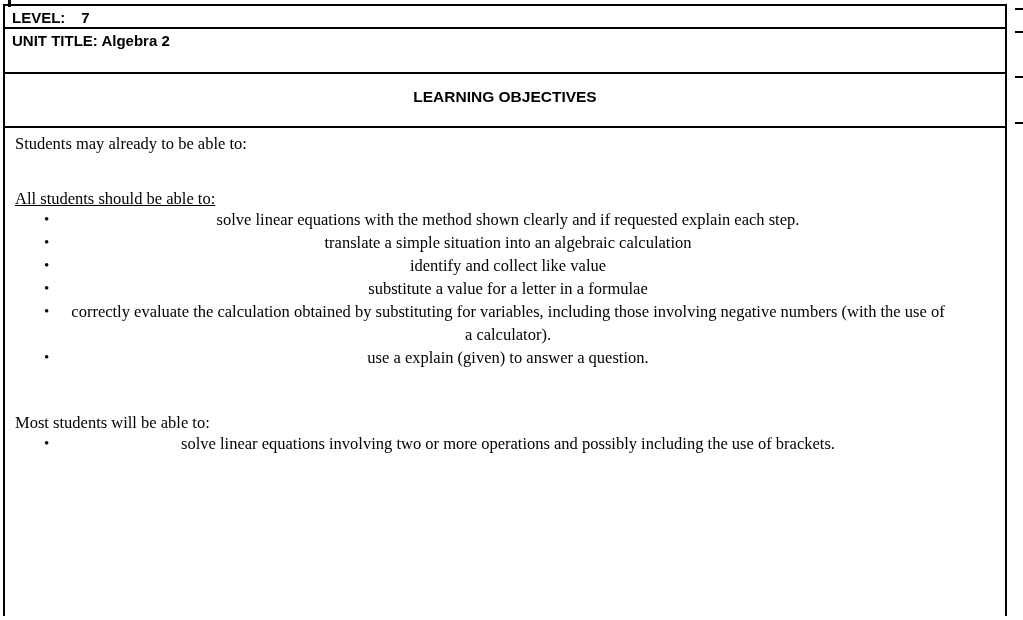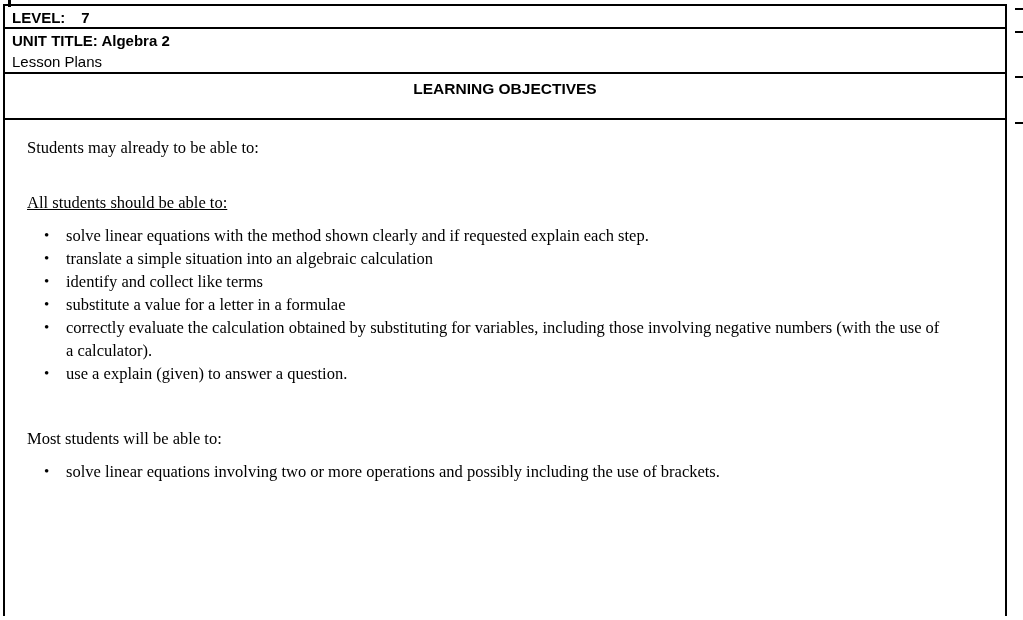--- a/index.html
+++ b/index.html
@@ -18,31 +18,31 @@
     font-size:15px;font-weight:bold;line-height:19px;white-space:nowrap;
   }
   .level-value{margin-left:16px;}
   .row-unit{
     height:45px;border-bottom:2px solid #000;padding:1px 0 0 7px;
     font-size:15px;line-height:21px;
   }
   .bold{font-weight:bold;}
   .row-heading{
     height:46px;border-bottom:2px solid #000;padding-top:6px;
-    text-align:center;font-size:15.5px;font-weight:bold;line-height:18px;
+    text-align:center;font-size:15.5px;font-weight:bold;line-height:18px;margin-top:8px;
   }
   .row-content{
     height:498px;padding:6px 55px 0 5px;
     font-family:"Liberation Serif",serif;font-size:16.5px;line-height:19px;
   }
-  .row-content p{margin:12px;padding-left:5px;}
+  .row-content p{margin:0;padding-left:5px;}
   .row-content ul{list-style:none;margin:0;padding:0;}
   .row-content li{display:flex;line-height:23px;}
   .bullet{flex:none;width:22px;margin-left:30px;padding-left:4px;font-size:15px;}
-  .li-text{flex:1;}
+  .li-text{flex:1;text-align:center;}
   .p-all{margin-top:36px !important;text-decoration:underline;}
   .ul-all{margin-top:13px;}
   .p-most{margin-top:39px !important;}
   .ul-most{margin-top:12px;}
   .p-some{margin-top:44px !important;}
   .ul-some{margin-top:40px;}
   .sliver{position:absolute;left:1015px;width:8px;height:2px;background:#000;}
   .sliver.s1{top:8px;}
   .sliver.s2{top:31px;}
   .sliver.s3{top:76px;}
@@ -56,21 +56,20 @@
   <div class="cut-mark"></div>
 
   <div class="doc-table">
 
     <div class="row row-level">
       <span>LEVEL:</span><span class="level-value">7</span>
     </div>
 
     <div class="row row-unit">
       <div class="bold">UNIT TITLE: Algebra 2</div>
-      <div>Lesson Plans</div>
     </div>
 
     <div class="row row-heading">
       <div>LEARNING OBJECTIVES</div>
     </div>
 
     <div class="row row-content">
 
       <p>Students may already to be able to:</p>
 
@@ -79,21 +78,21 @@
         <li>
           <span class="bullet">•</span>
           <span class="li-text">solve linear equations with the method shown clearly and if requested explain each step.</span>
         </li>
         <li>
           <span class="bullet">•</span>
           <span class="li-text">translate a simple situation into an algebraic calculation</span>
         </li>
         <li>
           <span class="bullet">•</span>
-          <span class="li-text">identify and collect like terms</span>
+          <span class="li-text">identify and collect like value</span>
         </li>
       </ul>
 
       <ul class="ul-most">
         <li>
           <span class="bullet">•</span>
           <span class="li-text">substitute a value for a letter in a formulae</span>
         </li>
         <li>
           <span class="bullet">•</span>

